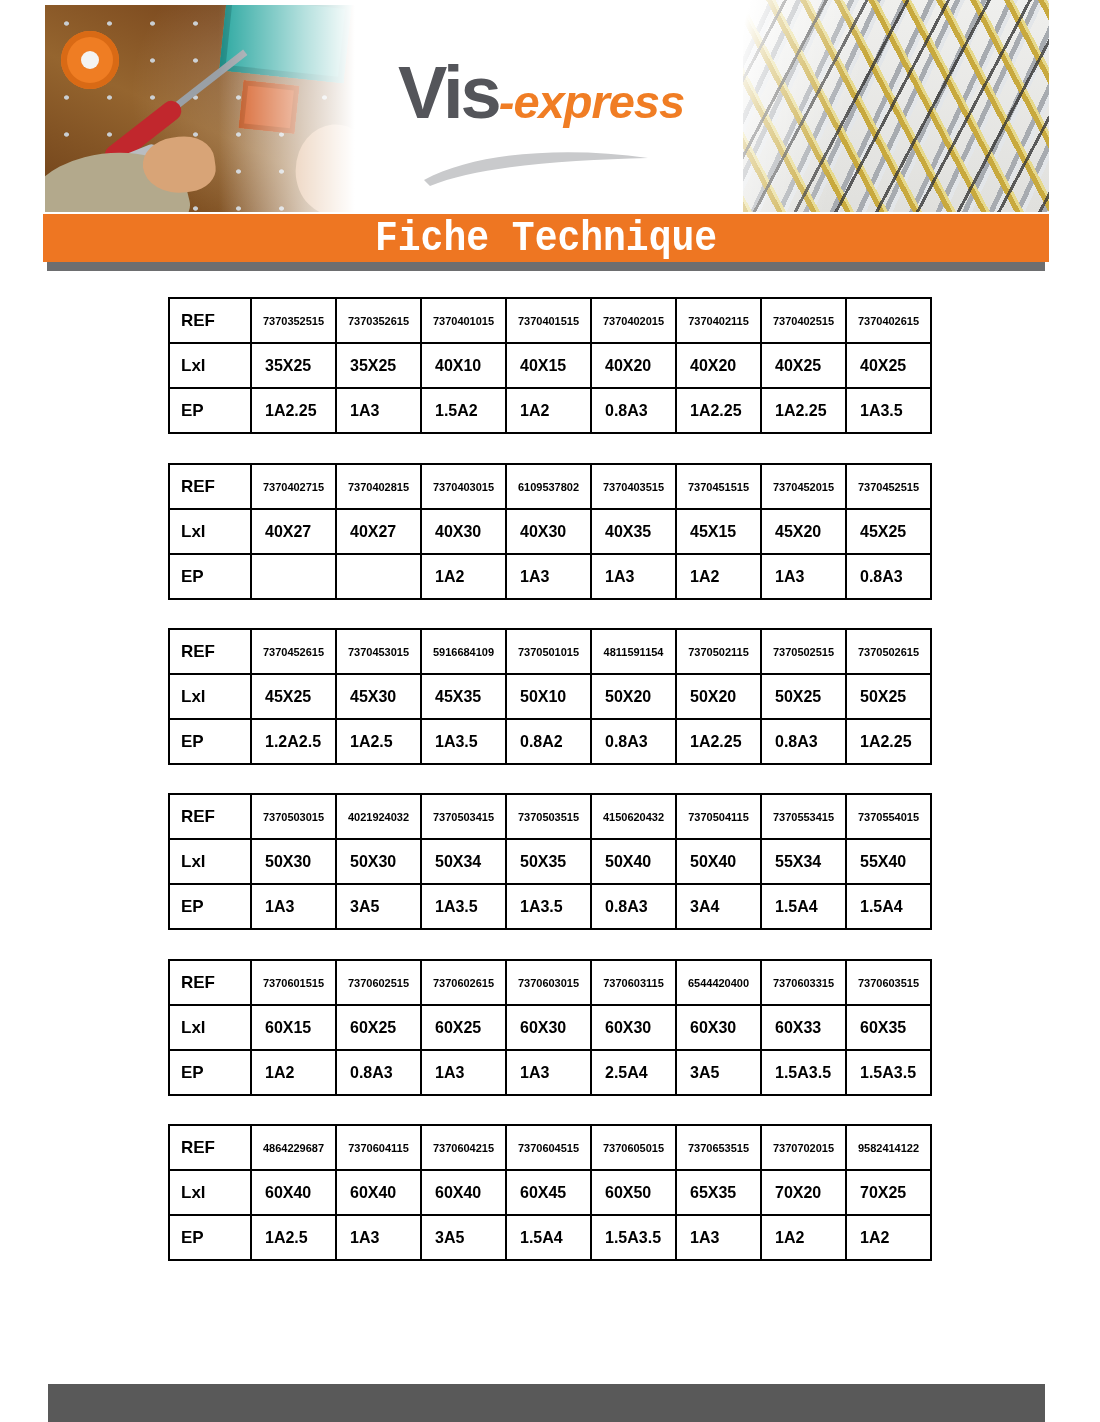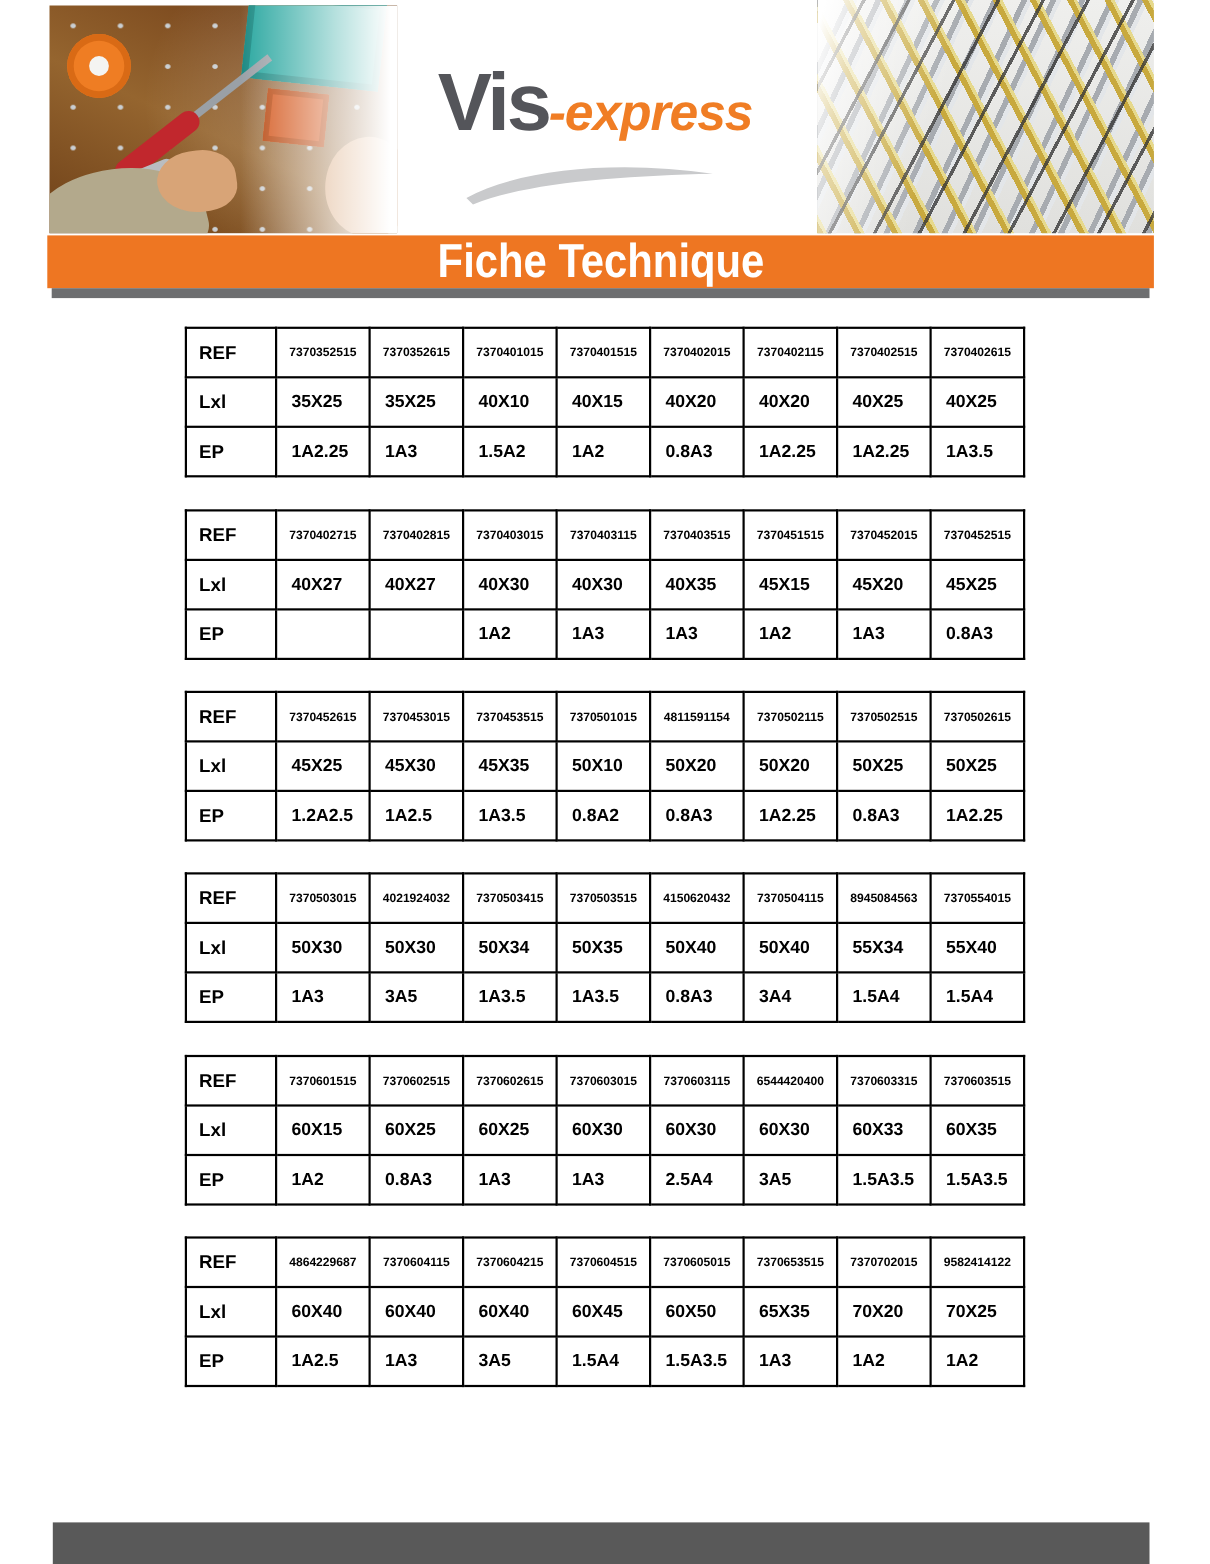--- a/index.html
+++ b/index.html
@@ -45,21 +45,21 @@
     background:linear-gradient(105deg, #fff 2%, rgba(255,255,255,.6) 12%, transparent 38%);
   }
   
   .logo{position:absolute;left:398px;top:50px;width:300px;height:130px;}
   .logo-vis{font-size:74px;font-weight:bold;color:#54555a;letter-spacing:-3px;}
   .logo-express{font-size:47px;font-weight:bold;font-style:italic;color:#f07d24;letter-spacing:-1px;margin-top:16px;}
   .swoosh{position:absolute;left:18px;top:96px;}
   
   .banner{
     position:absolute;left:43px;top:214px;width:1006px;height:48px;background:#ee7622;
-    display:flex;align-items:center;justify-content:center;
+    display:flex;align-items:center;justify-content:center;font-family:Liberation Mono, monospace;
   }
   .banner-title{
     color:#ffffff;font-size:40px;font-weight:bold;letter-spacing:0;
     transform:scale(.95,1.08);transform-origin:center;
   }
   .gray-strip{position:absolute;left:47px;top:262px;width:998px;height:9px;background:#6d6e70;}
   .footer-bar{position:absolute;left:48px;top:1384px;width:997px;height:38px;background:#595959;}
   
   table.spec{position:absolute;left:168px;border-collapse:collapse;table-layout:fixed;width:762px;background:#fff;}
   table.spec td, table.spec th{border:2px solid #000;height:41px;vertical-align:middle;overflow:hidden;}
@@ -158,21 +158,21 @@
       <col style="width:85px">
       <col style="width:85px">
       <col style="width:85px">
     </colgroup>
   <tbody>
       <tr>
         <th class="lbl">REF</th>
         <td class="ref">7370402715</td>
         <td class="ref">7370402815</td>
         <td class="ref">7370403015</td>
-        <td class="ref">7370403115</td>
+        <td class="ref">6109537802</td>
         <td class="ref">7370403515</td>
         <td class="ref">7370451515</td>
         <td class="ref">7370452015</td>
         <td class="ref">7370452515</td>
       </tr>
   <tr>
         <th class="lbl">Lxl</th>
         <td class="val">40X27</td>
         <td class="val">40X27</td>
         <td class="val">40X30</td>
@@ -206,21 +206,21 @@
       <col style="width:85px">
       <col style="width:85px">
       <col style="width:85px">
       <col style="width:85px">
     </colgroup>
   <tbody>
       <tr>
         <th class="lbl">REF</th>
         <td class="ref">7370452615</td>
         <td class="ref">7370453015</td>
-        <td class="ref">7370453515</td>
+        <td class="ref">5916684109</td>
         <td class="ref">7370501015</td>
         <td class="ref">4811591154</td>
         <td class="ref">7370502115</td>
         <td class="ref">7370502515</td>
         <td class="ref">7370502615</td>
       </tr>
   <tr>
         <th class="lbl">Lxl</th>
         <td class="val">45X25</td>
         <td class="val">45X30</td>
@@ -259,21 +259,21 @@
     </colgroup>
   <tbody>
       <tr>
         <th class="lbl">REF</th>
         <td class="ref">7370503015</td>
         <td class="ref">4021924032</td>
         <td class="ref">7370503415</td>
         <td class="ref">7370503515</td>
         <td class="ref">4150620432</td>
         <td class="ref">7370504115</td>
-        <td class="ref">8945084563</td>
+        <td class="ref">7370553415</td>
         <td class="ref">7370554015</td>
       </tr>
   <tr>
         <th class="lbl">Lxl</th>
         <td class="val">50X30</td>
         <td class="val">50X30</td>
         <td class="val">50X34</td>
         <td class="val">50X35</td>
         <td class="val">50X40</td>
         <td class="val">50X40</td>

